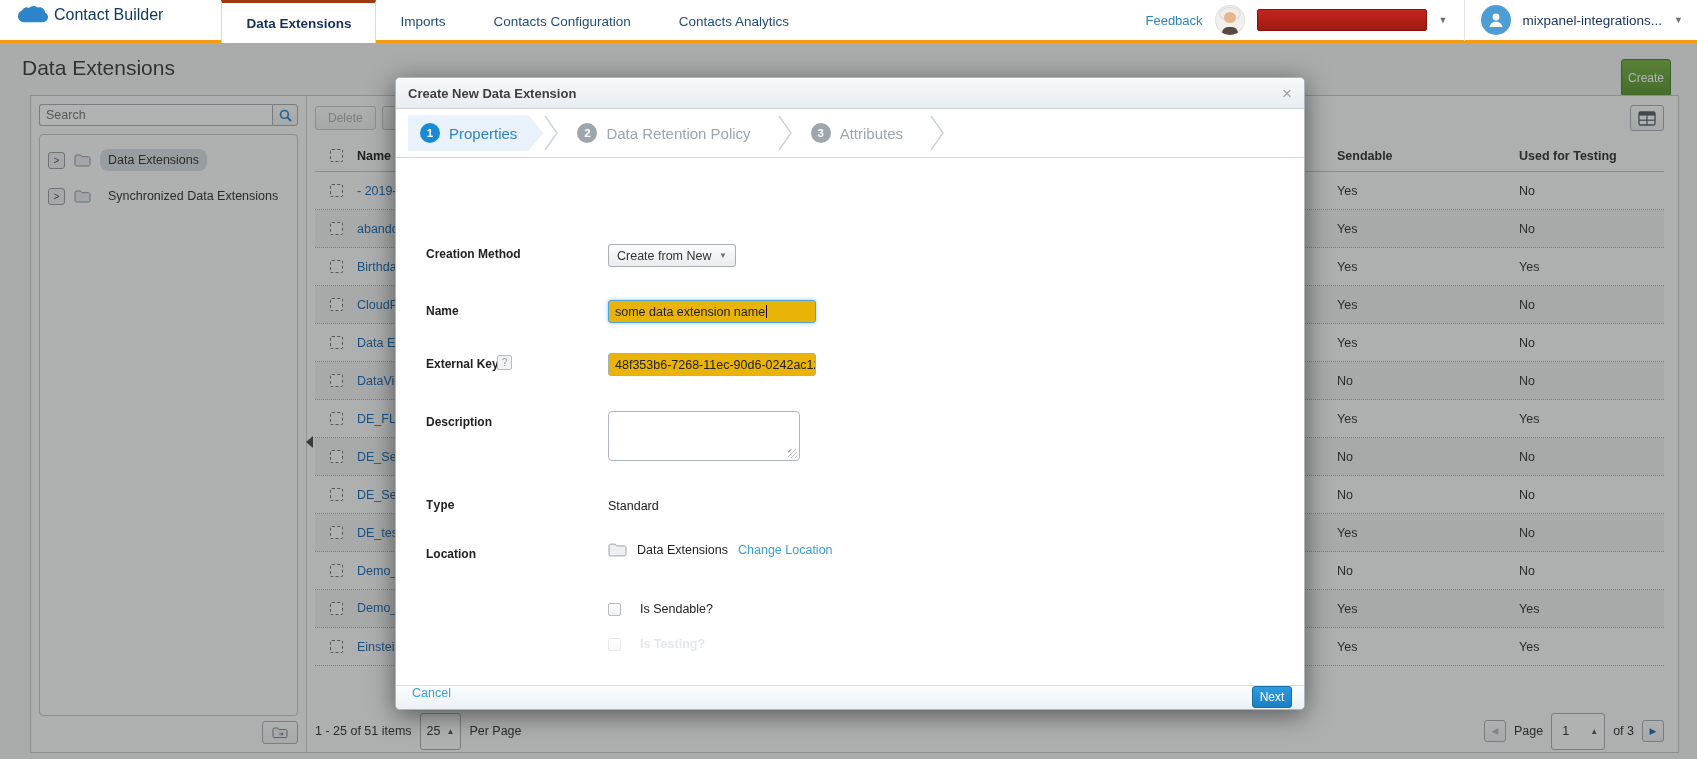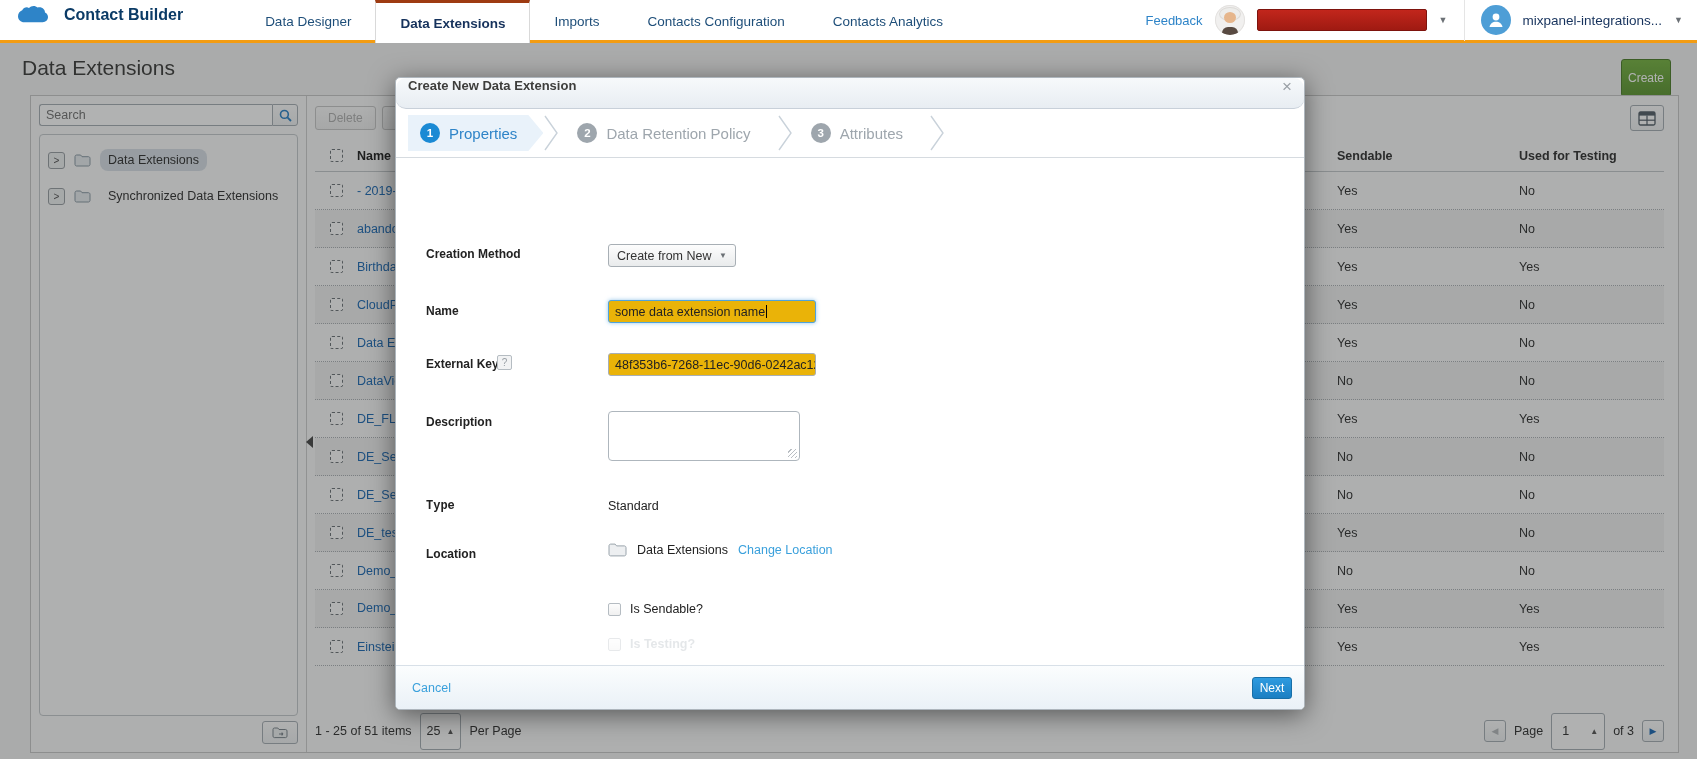--- a/index.html
+++ b/index.html
@@ -2,21 +2,21 @@
 <html><head>
 <meta charset="utf-8">
 <style>
   * { margin:0; padding:0; box-sizing:border-box; }
   html,body { width:1697px; height:759px; overflow:hidden; background:#EDEEEF;
               font-family:"Liberation Sans", sans-serif; }
 
   
   .nav { position:absolute; top:0; left:0; right:0; height:43px; background:#fff;
          border-bottom:3px solid #F39C12; z-index:300; display:flex; align-items:stretch; }
-  .brand { display:flex; align-items:center; gap:16px; padding:0 18px 11px 16px;font-weight:bold; }
+  .brand { display:flex; align-items:center; gap:6px; padding:0 18px 11px 16px; }
   .brand-title { font-size:16px; color:#0B3B66; }
   .tabs { display:flex; align-items:stretch; margin-left:40px; }
   .tab { display:flex; align-items:center; padding:0 24px; font-size:13.5px; color:#1E4E79;
          cursor:pointer; border-top:3px solid transparent; }
   .tab.active { background:#fff; border-left:1px solid #D9D9D9; border-right:1px solid #D9D9D9;
                 border-top:3px solid #9E3B12; margin-bottom:-3px; font-weight:700; color:#16325C; }
   .nav-right { margin-left:auto; display:flex; align-items:center; gap:12px; padding-right:14px; }
   .feedback { font-size:13px; color:#2E84C8; cursor:pointer; }
   .einstein { width:30px; height:30px; border-radius:50%; background:#F1F0EF; overflow:hidden;
               box-shadow:0 0 0 1px #E3E1DF inset; position:relative; }
@@ -94,21 +94,21 @@
   .pg-btn.disabled { color:#B6BABD; }
   .pg-btn.next { color:#1F6BB5; }
   .page-input { width:26px; height:18px; border:none; font-size:12.5px; padding-left:4px; color:#333; background:transparent; }
 
   
   .overlay { position:absolute; top:43px; left:0; right:0; bottom:0; background:rgba(25,28,30,0.34); z-index:400; }
   .modal { position:absolute; left:395px; top:77px; width:910px; height:633px; background:#fff;
            border-radius:5px; box-shadow:0 5px 26px rgba(0,0,0,0.5); z-index:500; overflow:hidden;
            border:1px solid #AEB6BD; }
   .modal-header { height:31px; background:linear-gradient(#F7F9FB,#E8EDF2); border-bottom:1px solid #C8D0D9;
-                  display:flex; padding:0 12px;border-radius:10px; }
+                  display:flex; align-items:center; padding:0 12px; }
   .modal-title { font-size:13px; font-weight:700; color:#3E3E3C; }
   .modal-close { margin-left:auto; font-size:17px; color:#9AA0A6; cursor:pointer; line-height:1; }
   .steps { height:49px; border-bottom:1px solid #D6DBE0; display:flex; align-items:center; padding-left:12px; }
   .step { display:flex; align-items:center; gap:9px; height:36px; padding:0 26px 0 12px; }
   .step.active { background:#E9F2FA;
                  clip-path:polygon(0 0, calc(100% - 15px) 0, 100% 50%, calc(100% - 15px) 100%, 0 100%); }
   .step-num { width:20px; height:20px; border-radius:50%; background:#9EA6AD; color:#fff; font-size:11.5px;
               font-weight:700; display:flex; align-items:center; justify-content:center; }
   .step.active .step-num { background:#1B8AD4; }
   .step-label { font-size:15px; color:#9EA6AD; }
@@ -129,44 +129,43 @@
   .txtarea { width:192px; height:50px; border:1px solid #AEB6BD; border-radius:4px; background:#fff; position:relative; }
   .resize-grip { position:absolute; right:2px; bottom:2px; width:9px; height:9px;
                  background:repeating-linear-gradient(135deg, transparent 0 2px, #B9BEC3 2px 3px); }
   .plain-value { font-size:12.5px; color:#222; }
   .help-icon { position:absolute; left:101px; width:15px; height:15px; border:1px solid #B5BCC2;
                border-radius:2px; background:#F2F3F4; color:#9AA0A6; font-size:10px; text-align:center;
                line-height:14px; cursor:pointer; }
   .loc-row { display:flex; align-items:center; gap:10px; }
   .loc-text { font-size:12.5px; color:#222; }
   .link { font-size:12.5px; color:#3AA0DC; cursor:pointer; text-decoration:none; }
-  .chk-row { display:flex; align-items:center; gap:9px; }
+  .chk-row { display:flex; align-items:center; gap:19px; }
   .chk { width:13px; height:13px; border:1px solid #B5BCC2; border-radius:2px;
          background:linear-gradient(#FDFDFD,#F0F0F0); cursor:pointer; }
   .chk-label { font-size:12.5px; color:#222; }
   .chk-row.disabled { opacity:0.32; }
   .chk-row.disabled .chk-label { color:#AEB6BD; font-weight:700; }
-  .modal-footer { position:absolute; left:0; right:0; bottom:0; height:44px;
+  .modal-footer { position:absolute; left:0; right:0; bottom:0; height:24px;
                   background:linear-gradient(#FBFDFE,#EAF1F7); border-top:1px solid #D8E0E8;
-                  display:flex; align-items:center; padding:0 12px 0 16px; }
+                  display:flex; align-items:flex-start; padding:0 12px 0 16px; }
   .next-btn { margin-left:auto; width:40px; height:22px; background:linear-gradient(#2E9BE0,#1B7FC2);
               border:1px solid #176FA8; border-radius:3px; color:#fff; font-size:12px; cursor:pointer; }
 </style>
 </head>
 <body>
 
 <div class="nav">
   <div class="brand">
     <svg width="32" height="22" viewBox="0 0 32 22">
       <path d="M13 4c2-2.6 6.4-2.9 8.6-.4 1.1-.5 2.4-.6 3.6-.2 2.3.7 3.8 2.7 3.8 5 2 .9 3 2.7 3 4.7 0 2.9-2.4 5.2-5.3 5.2H8.2C4.8 18.3 2 15.6 2 12.2c0-2.7 1.7-5 4.2-5.9C7.2 4.3 9.4 3 11.6 3.4c.5.1 1 .3 1.4.6z" fill="#2E84C8"></path>
     </svg>
     <span class="brand-title">Contact Builder</span>
   </div>
   <div class="tabs">
-    <div class="tab">Data Designer</div>
     <div class="tab active">Data Extensions</div>
     <div class="tab">Imports</div>
     <div class="tab">Contacts Configuration</div>
     <div class="tab">Contacts Analytics</div>
   </div>
   <div class="nav-right">
     <span class="feedback">Feedback</span>
     <span class="einstein">
       <span class="hair"></span>
         <span class="face"></span>

